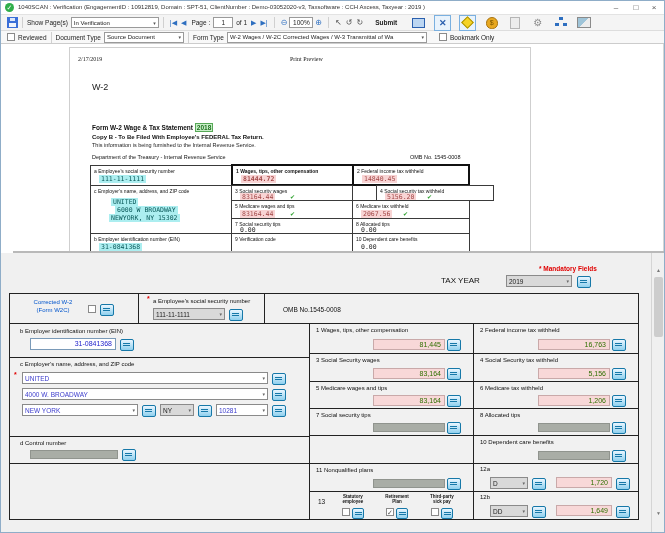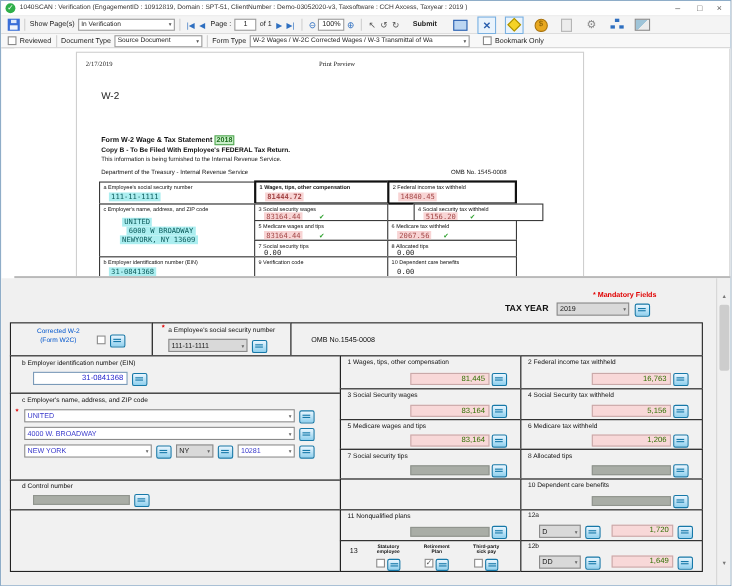--- a/index.html
+++ b/index.html
@@ -49,21 +49,21 @@
   .pplain{color:#222;}
   .pcheck{color:#2ca02c;font-size:6px;}
   .badge{background:#c9efc9;border:1px solid #56a856;color:#1c6e1c;padding:0 1px;}
   
   .sbar{background:#f0f0f0;border-left:1px solid #d5d5d5;}
   .sb-btn{position:absolute;left:1px;width:11px;height:10px;font-size:5px;color:#777;text-align:center;line-height:10px;}
   .sb-thumb{position:absolute;left:2px;width:9px;background:#cdcdcd;border-radius:2px;}
   
   #panel{left:0;top:252px;width:663px;height:279px;background:#f0f0f0;}
   #mandatory{left:538px;top:12px;color:#e00000;font-size:6.5px;font-weight:bold;}
-  #taxyear-label{left:458px;top:23px;font-size:8px;font-weight:bold;color:#111;}
+  #taxyear-label{left:440px;top:23px;font-size:8px;font-weight:normal;color:#111;}
   .cell{position:absolute;box-sizing:border-box;border:1px solid #222;background:#f1f1f1;overflow:visible;}
   .flabel{position:absolute;font-size:6px;color:#111;white-space:nowrap;}
   .req{position:absolute;color:#e00000;font-size:7px;font-weight:bold;}
   .fsel{position:absolute;height:12px;background:#d9d9d9;border:1px solid #8a8a8a;display:flex;align-items:center;justify-content:space-between;font-size:6.5px;color:#222;padding:0 2px;box-sizing:border-box;white-space:nowrap;overflow:hidden;}
   .fsel.white{background:#fff;color:#3b3bcc;}
   .fsel .car{font-size:5px;color:#666;margin-left:2px;flex:0 0 auto;}
   .finput{position:absolute;box-sizing:border-box;background:#fff;border:1px solid #7a9ab8;font-size:7px;color:#2222cc;text-align:right;padding:1px 3px;white-space:nowrap;}
   .pink{position:absolute;box-sizing:border-box;background:#f8d8d8;border:1px solid #c9a9a9;font-size:7px;color:#2f7000;text-align:right;padding:1px 3px;white-space:nowrap;}
   .graybar{position:absolute;box-sizing:border-box;background:#a9ada6;border:1px solid #90948e;}
   .noteicon{position:absolute;width:12px;height:10px;background:linear-gradient(#eaf6ff,#8fd0ee);border:1px solid #1678a8;border-radius:2px;}
@@ -176,21 +176,21 @@
         <div class="pval hlp" style="left:8px;top:9px;">81444.72</div>
       </div>
       <div class="pcell thick" style="left:282px;top:116px;width:118px;height:22px;">
         <div class="plabel">2 Federal income tax withheld</div>
         <div class="pval hlp" style="left:8px;top:9px;">14840.45</div>
       </div>
       <div class="pcell" style="left:20px;top:137px;width:142px;height:49px;">
         <div class="plabel">c Employer's name, address, and ZIP code</div>
         <div class="pval hlc" style="left:20px;top:12px;">UNITED</div>
         <div class="pval hlc" style="left:24px;top:20px;">6000 W BROADWAY</div>
-        <div class="pval hlc" style="left:18px;top:28px;">NEWYORK, NY 13609</div>
+        <div class="pval hlc" style="left:18px;top:28px;">NEWYORK, NY 15302</div>
       </div>
       <div class="pcell" style="left:161px;top:137px;width:122px;height:16px;">
         <div class="plabel">3 Social security wages</div>
         <div class="pval hlp" style="left:8px;top:7px;">83164.44</div>
         <span class="abs pcheck" style="left:58px;top:7px;">✔</span>
       </div>
       <div class="pcell" style="left:282px;top:137px;width:118px;height:16px;margin-left:24px;">
         <div class="plabel">4 Social security tax withheld</div>
         <div class="pval hlp" style="left:8px;top:7px;">5156.20</div>
         <span class="abs pcheck" style="left:50px;top:7px;">✔</span>

